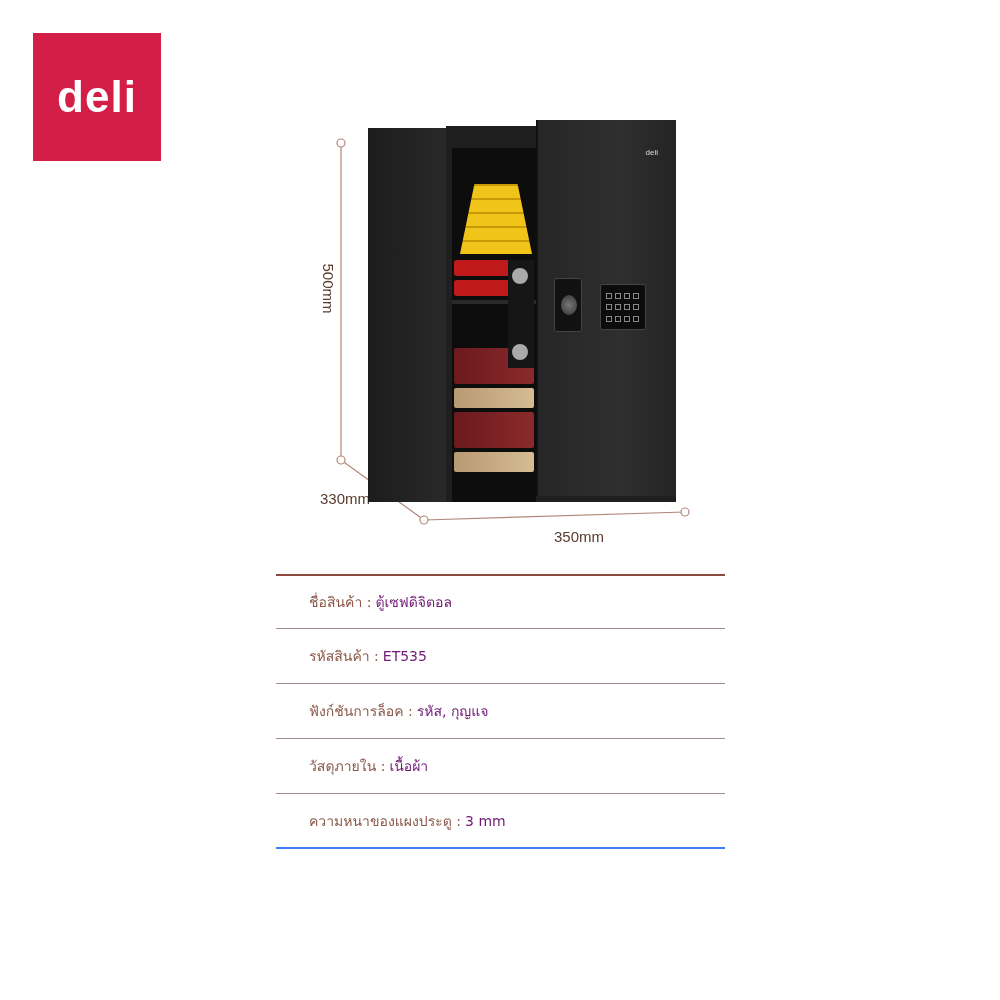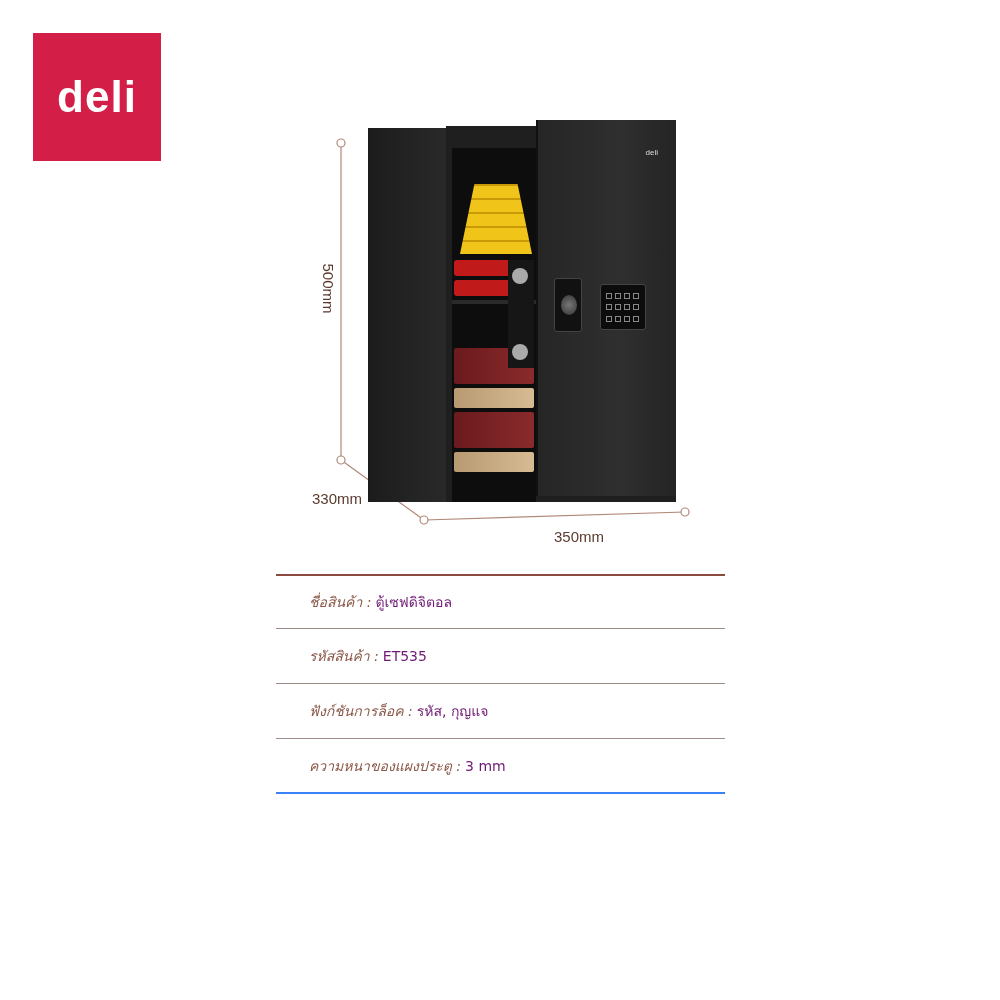--- a/index.html
+++ b/index.html
@@ -15,21 +15,21 @@
       font-weight: bold; letter-spacing: 1px;
     }
 
     .dim-svg { position: absolute; left: 0; top: 0; width: 1000px; height: 560px; }
 
     .dim-label {
       position: absolute; color: #5a3b2e; font-family: "Liberation Sans", sans-serif;
       font-size: 15px;
     }
     .dim-h { left: 298px; top: 280px; transform: rotate(90deg); transform-origin: center; width: 60px; text-align: center; }
-    .dim-d { left: 312px; top: 490px; }
+    .dim-d { left: 320px; top: 490px; }
     .dim-w { left: 526px; top: 528px; margin-left: 28px; }
 
     
     .safe { position: absolute; left: 368px; top: 120px; width: 308px; height: 382px; }
     .safe-side {
       position: absolute; left: 0; top: 8px; width: 84px; height: 374px;
       background: linear-gradient(90deg, #1c1c1c, #2a2a2a);
     }
     .safe-front {
       position: absolute; left: 78px; top: 6px; width: 230px; height: 376px;
@@ -76,21 +76,21 @@
     .keypad i { display: block; width: 6px; height: 6px; border: 1px solid #888; }
 
     
     .specs { position: absolute; left: 276px; top: 574px; width: 449px; }
     .spec-row {
       height: 55px; border-bottom: 1px solid #9e8d88; display: flex; align-items: center;
       padding-left: 33px; font-size: 14px; color: #7b4a3a;
     }
     .spec-row:first-child { border-top: 2px solid #8a4a3e; }
     .spec-row:last-child { border-bottom: 2px solid #3b82f6; }
-    .spec-row .lbl { color: #8a5848; font-style: italic; }
+    .spec-row .lbl { color: #8a5848; }
     .spec-row .val { color: #701a75; margin-left: 4px; }
   </style>
 </head>
 <body>
 
 <div class="logo">
   <span>deli</span>
 </div>
 
 <svg class="dim-svg" viewBox="0 0 1000 560">
@@ -151,16 +151,20 @@
   </div>
   <div class="spec-row">
     <span class="lbl">รหัสสินค้า :</span>
     <span class="val">ET535</span>
   </div>
   <div class="spec-row">
     <span class="lbl">ฟังก์ชันการล็อค :</span>
     <span class="val">รหัส, กุญแจ</span>
   </div>
   <div class="spec-row">
+    <span class="lbl">วัสดุภายใน :</span>
+    <span class="val">เนื้อผ้า</span>
+  </div>
+  <div class="spec-row">
     <span class="lbl">ความหนาของแผงประตู :</span>
     <span class="val">3 mm</span>
   </div>
 </div>
 
 </body></html>

